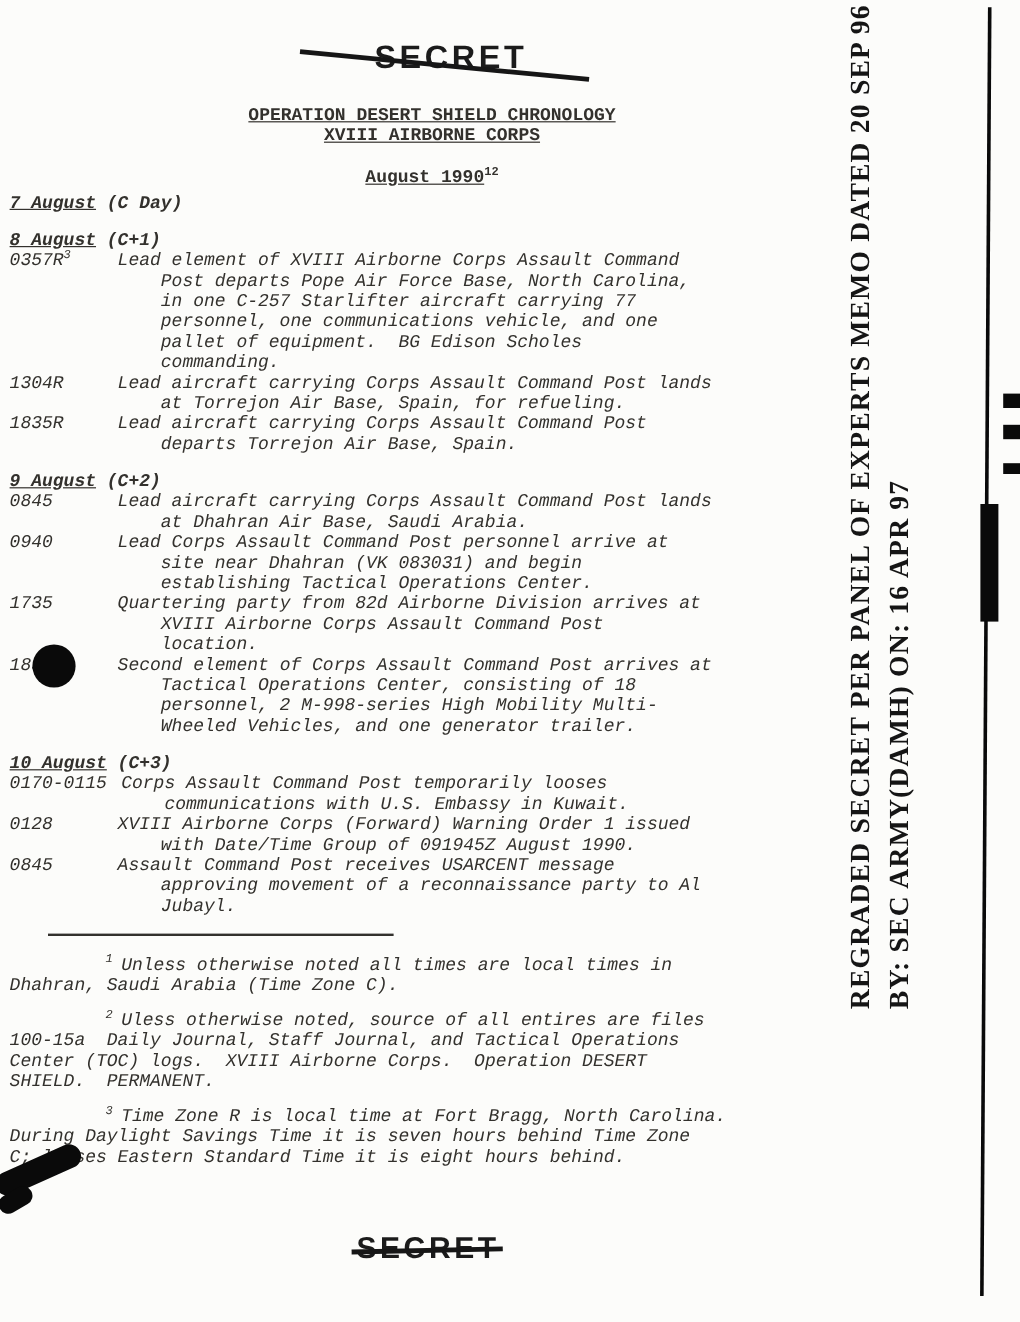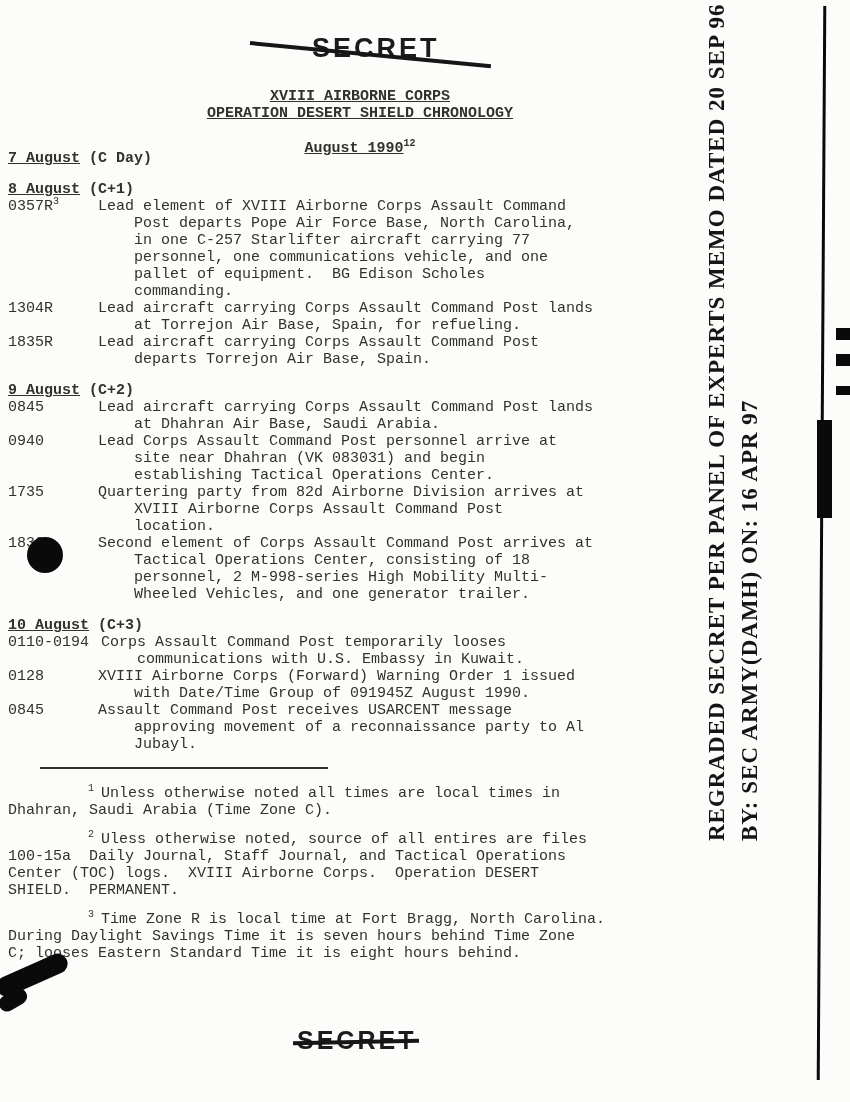--- a/index.html
+++ b/index.html
@@ -25,22 +25,22 @@
   .title {
     position:absolute; left:150px; top:88px; width:420px;
     text-align:center; font-size:15px; line-height:17px; font-weight:bold;
   }
   .title .line3 { margin-top:18px; font-weight:bold; }
   .u { text-decoration:underline; }
   sup { font-size:10px; line-height:0;margin-top:48px; }
 
   
   .content {
-    position:absolute; left:8px; top:150px; width:705px;
-    font-size:15px; line-height:17px;
+    position:absolute; left:8px; top:161px; width:705px;
+    font-size:15px; line-height:17px;font-style:italic;
   }
   .section + .section { margin-top:14px; }
   .section-heading { white-space:pre; font-weight:bold; }
   .entry { display:flex; align-items:flex-start;gap:12px; }
   .time { flex:0 0 auto; min-width:78px; white-space:pre; }
   .desc { white-space:pre-wrap; padding-left:36px; text-indent:-36px; flex:1 1 auto; }
 
   
   .fn-rule { border:0; border-top:2px solid #33312d; width:288px; margin:14px 0 16px 32px; }
   .footnote { white-space:pre-wrap; text-indent:80px; margin-bottom:12px; }
@@ -68,22 +68,22 @@
 </style>
 </head>
 <body>
 
 <div class="page">
 
   <div class="secret top">SECRET</div>
   <div class="strike top"></div>
 
   <div class="title">
+    <div><span class="u">OPERATION DESERT SHIELD CHRONOLOGY</span></div>
     <div><span class="u">XVIII AIRBORNE CORPS</span></div>
-    <div><span class="u">OPERATION DESERT SHIELD CHRONOLOGY</span></div>
     <div class="line3"><span class="u">August 1990</span><sup>12</sup></div>
   </div>
 
   <div class="content">
 
     <div class="section">
       <div class="section-heading"><span class="u">7 August</span><span> (C Day)</span></div>
     </div>
 
     <div class="section">
@@ -133,21 +133,21 @@
           <div class="desc">Second element of Corps Assault Command Post arrives at
 Tactical Operations Center, consisting of 18
 personnel, 2 M-998-series High Mobility Multi-
 Wheeled Vehicles, and one generator trailer.</div>
         </div>
     </div>
 
     <div class="section">
       <div class="section-heading"><span class="u">10 August</span><span> (C+3)</span></div>
       <div class="entry">
-          <span class="time"><span>0110-0194</span></span>
+          <span class="time"><span>0170-0115</span></span>
           <div class="desc">Corps Assault Command Post temporarily looses
 communications with U.S. Embassy in Kuwait.</div>
         </div>
       <div class="entry">
           <span class="time"><span>0128</span></span>
           <div class="desc">XVIII Airborne Corps (Forward) Warning Order 1 issued
 with Date/Time Group of 091945Z August 1990.</div>
         </div>
       <div class="entry">
           <span class="time"><span>0845</span></span>

